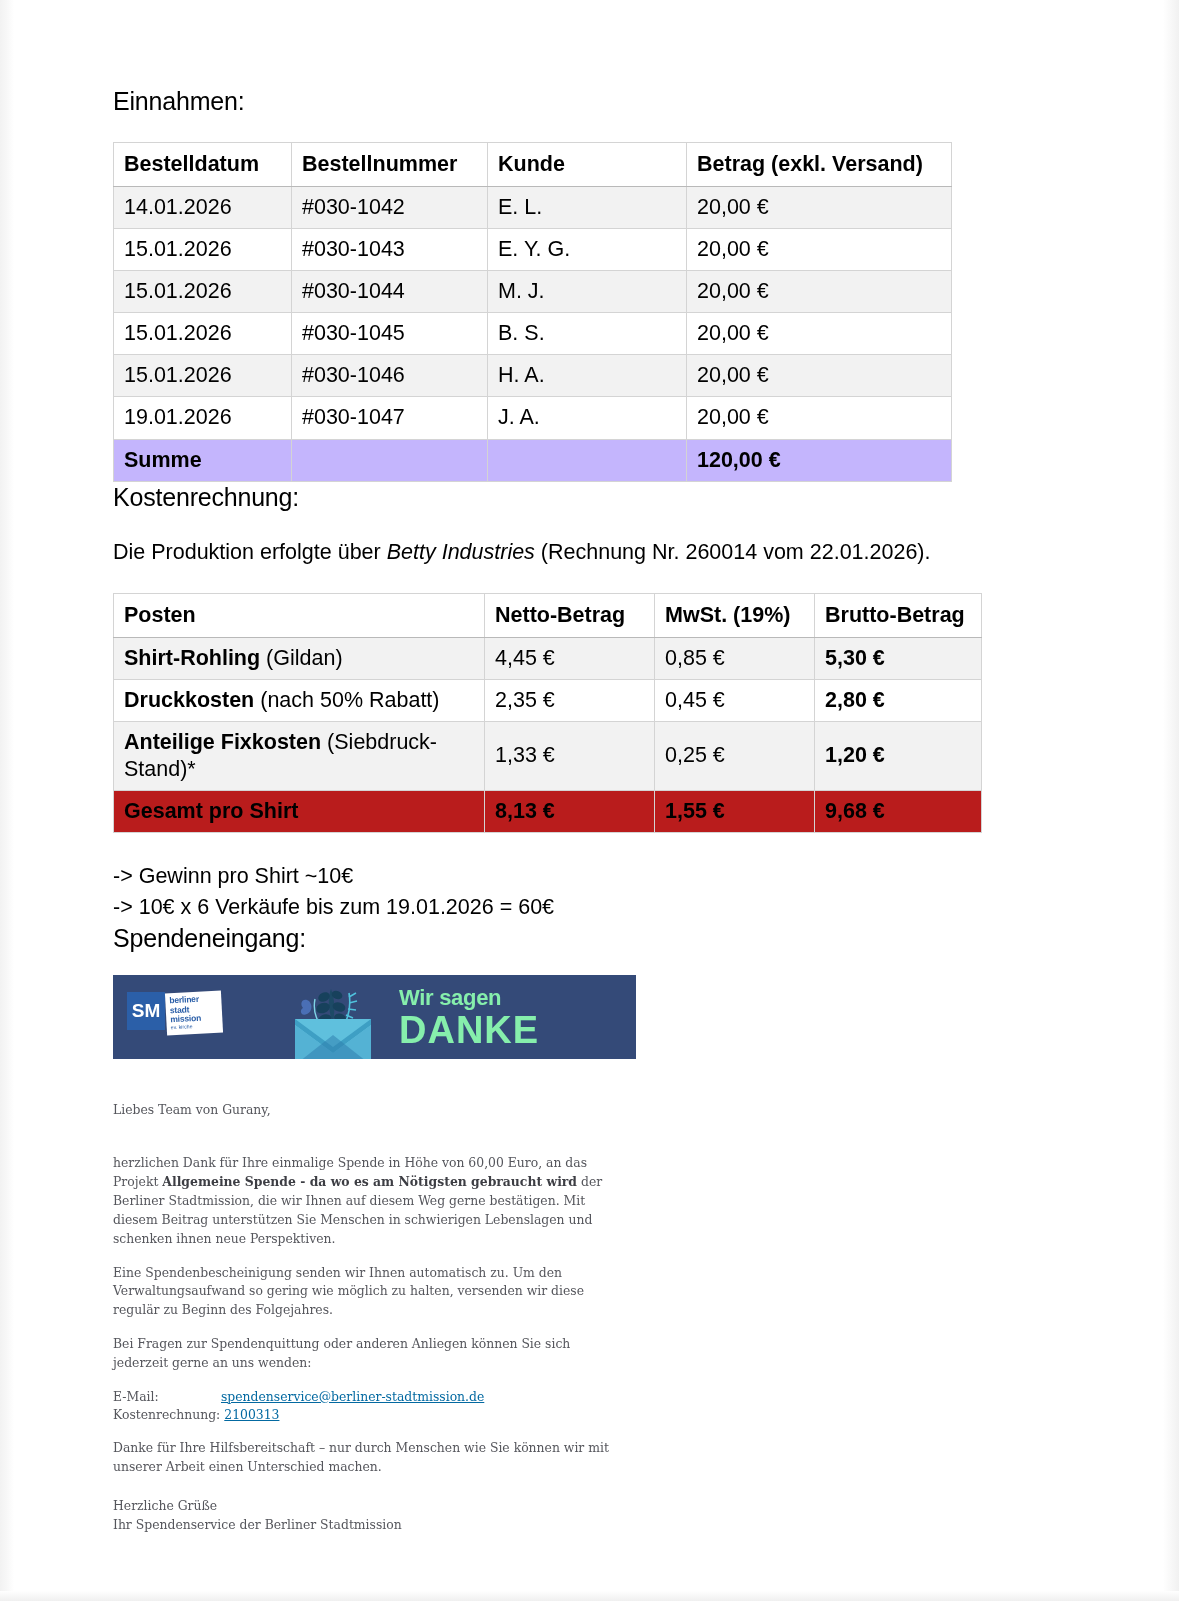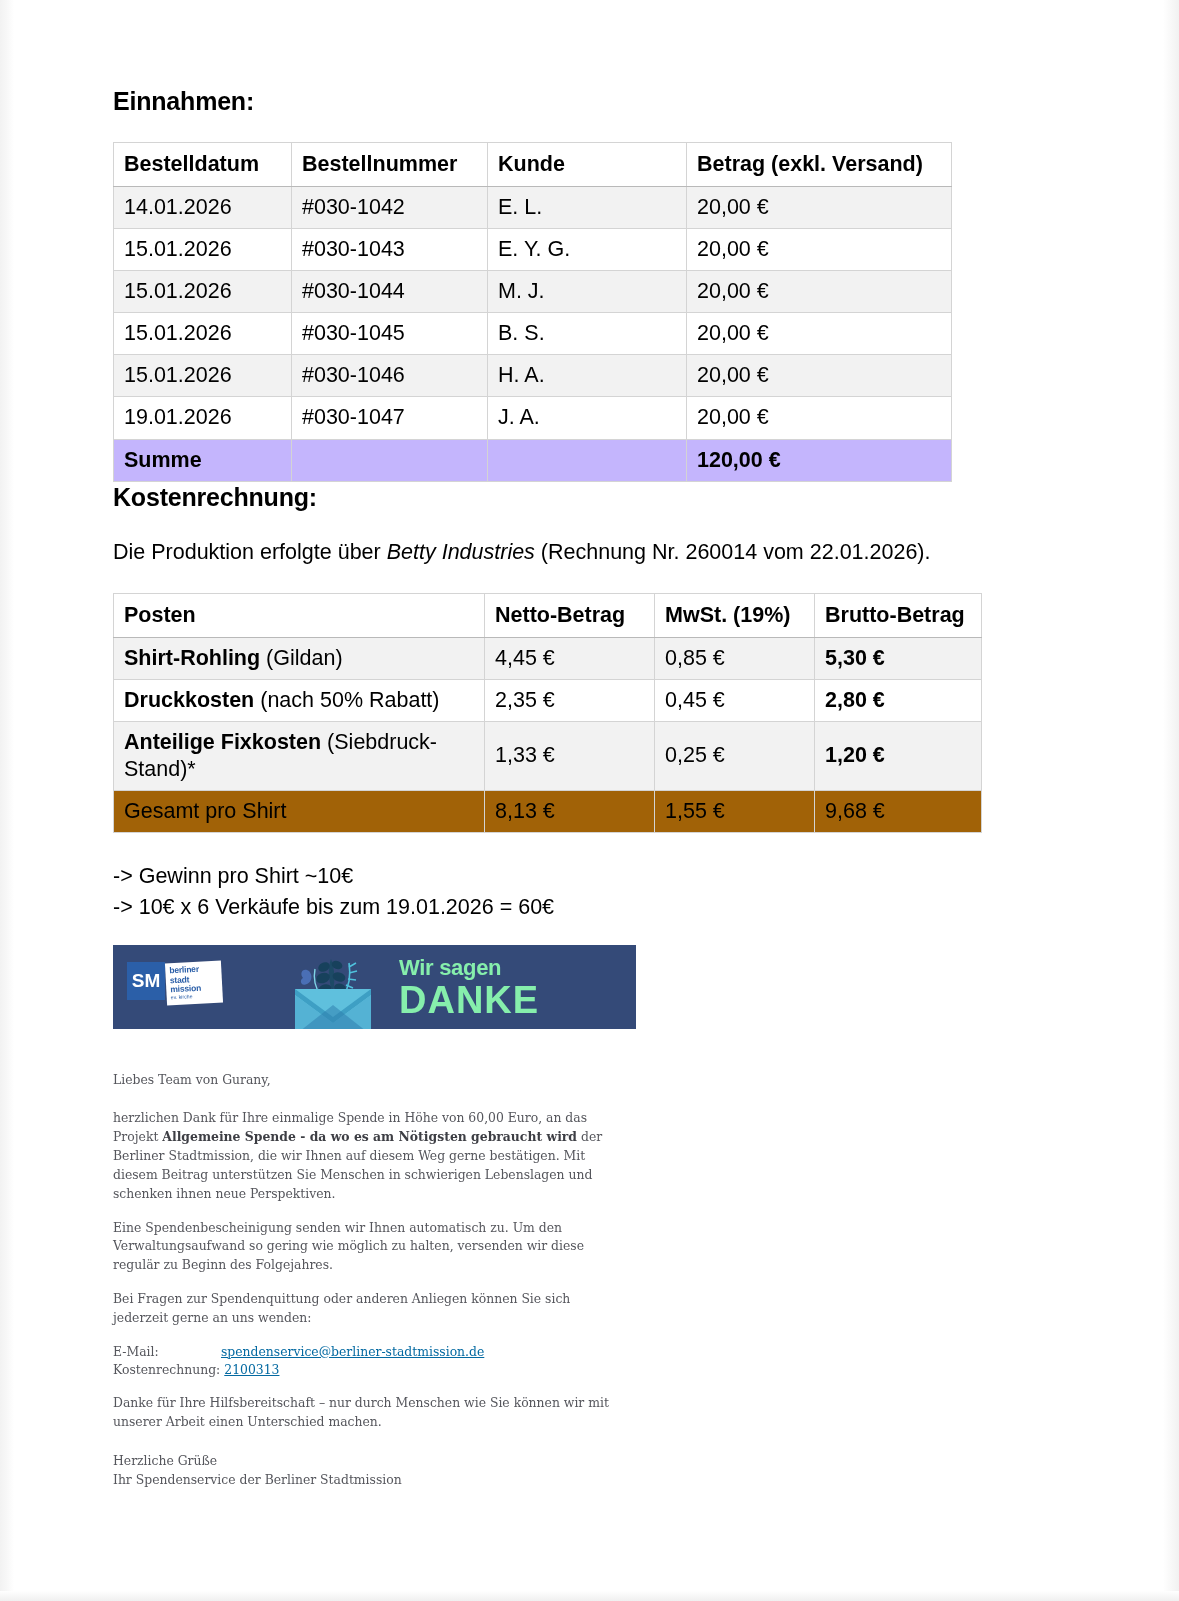--- a/index.html
+++ b/index.html
@@ -41,21 +41,21 @@
 
   .sheet {
     position: relative;
     padding: 86px 0 0 113px;
     box-sizing: border-box;
     width: 1179px;
   }
 
   h2.section-heading {
     font-size: 25px;
-    font-weight: bold;
+    font-weight: normal;
     margin: 0 16px 26px 0;
     letter-spacing: -0.2px;
     line-height: 1.2;
   }
   .heading-gap-top { margin-top: 34px; }
 
   table.doc-table {
     border-collapse: collapse;
     table-layout: fixed;
     margin: 0;
@@ -94,21 +94,21 @@
   
   #cost-table { width: 868px; }
   #cost-table col.k1 { width: 371px; }
   #cost-table col.k2 { width: 170px; }
   #cost-table col.k3 { width: 160px; }
   #cost-table col.k4 { width: 167px; }
   #cost-table td.posten { font-weight: bold; }
   #cost-table td.posten .reg { font-weight: normal; }
   #cost-table tbody td { font-weight: bold; }
   #cost-table tbody td.numlight { font-weight: normal; }
-  #cost-table tr.gesamt-row td { background: #a16207; font-weight: normal; }
+  #cost-table tr.gesamt-row td { background: #b91c1c; font-weight: bold; }
 
   p.para {
     font-size: 21.5px;
     margin: 0 0 26px 0;
     line-height: 1.35;
   }
   p.para em { font-style: italic; }
 
   .profit-lines {
     font-size: 21.5px;
@@ -185,21 +185,21 @@
   
   .letter {
     width: 500px;
     margin-top: 42px;
     font-family: "DejaVu Serif", serif;
     font-size: 12.4px;
     color: #55565c;
     line-height: 1.52;
   }
   .letter p { margin: 0 0 15px 0; }
-  .letter p.salutation { margin-bottom: 19px; }
+  .letter p.salutation { margin-bottom: 34px; }
   .letter strong { color: #3d3e44; font-weight: bold; }
   .contact-block {
     margin: 0 0 15px 0;
     color: #5b7fa8;
     line-height: 1.48;
   }
   .contact-row { display: flex; }
   .contact-label { width: 108px; flex: none; color: #55565c; }
   .contact-label.wide { width: auto; padding-right: 4px; }
   .contact-value {
@@ -328,20 +328,21 @@
         <td class="num">9,68 €</td>
       </tr>
     </tbody>
   </table>
 
   <div class="profit-lines">
     <div>-&gt; Gewinn pro Shirt ~10€</div>
     <div>-&gt; 10€ x 6 Verkäufe bis zum 19.01.2026 = 60€</div>
   </div>
 
+  <h2 class="section-heading heading-gap-top" style="margin-bottom:0">Spendeneingang:</h2>
 
   <div class="banner">
     <div class="sm-logo">
       <div class="sm-block">SM</div>
       <div class="sm-card">
         <div>berliner</div>
         <div>stadt</div>
         <div>mission</div>
         <div class="tiny">ev. kirche</div>
       </div>

